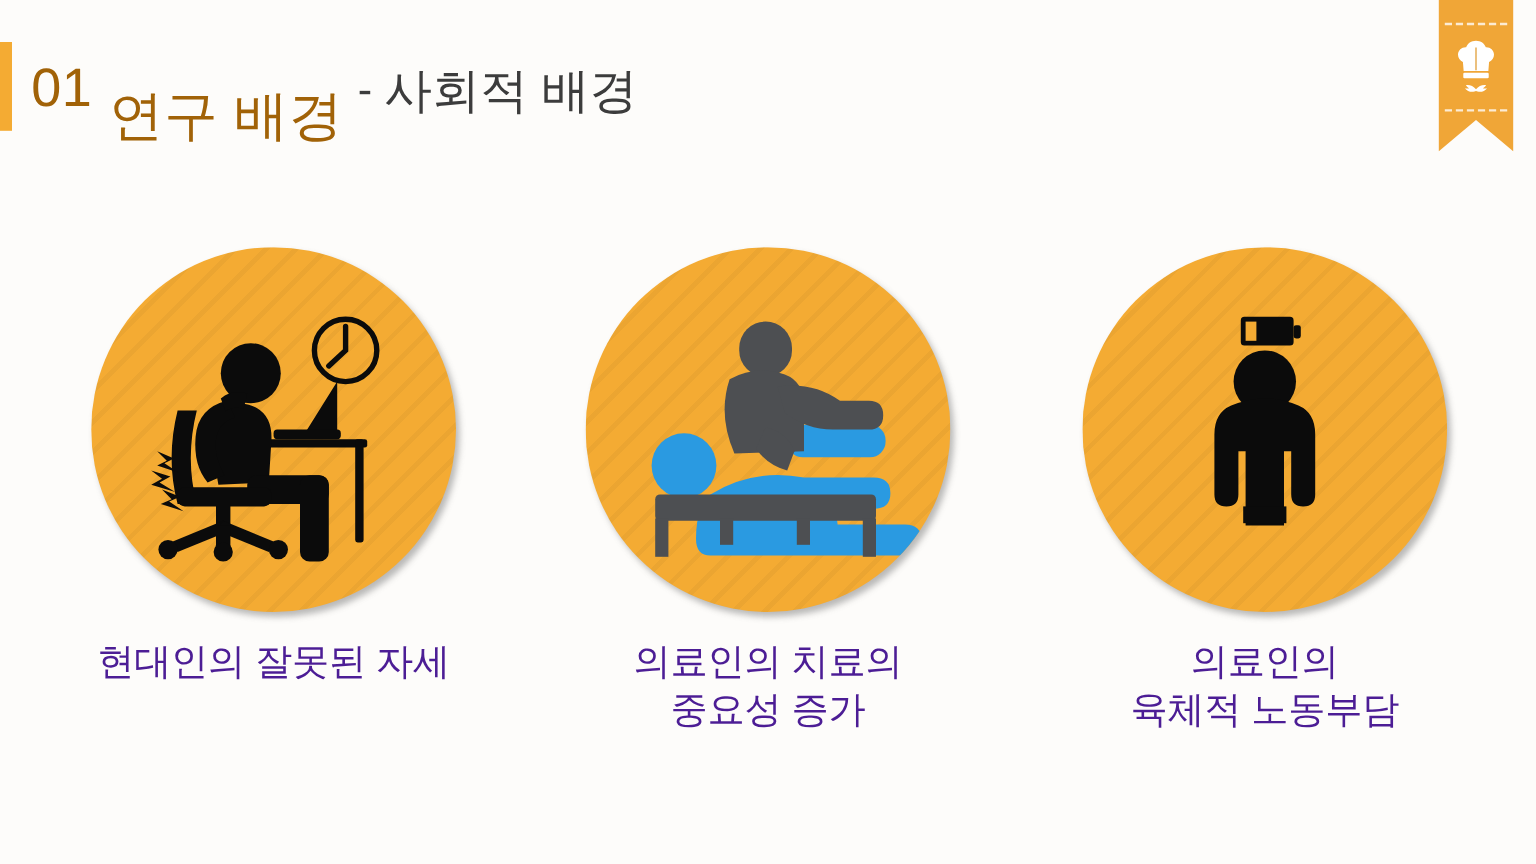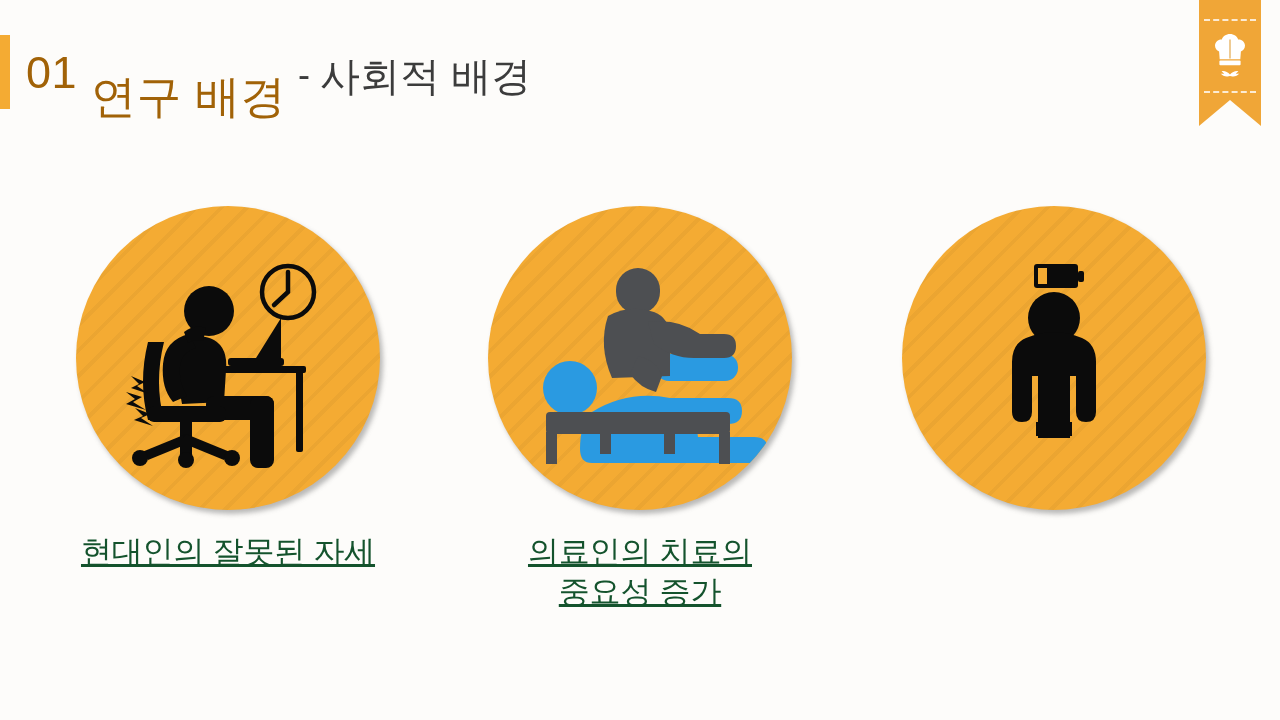--- a/index.html
+++ b/index.html
@@ -130,25 +130,24 @@
   }
   #circle-1 { left: 76px;  top: 206px; }
   #circle-2 { left: 488px; top: 206px; }
   #circle-3 { left: 902px; top: 206px; }
 
   
   .caption {
     position: absolute;
     top: 532px;
     text-align: center;
-    color: #14532d;
+    color: #4c1d95;
     font-size: 31px;
     line-height: 1.28;
     letter-spacing: -0.2px;
-    text-decoration: underline;
   }
   .caption .line { display: block; white-space: nowrap; }
   #caption-1 { left: 18px;  width: 420px; }
   #caption-2 { left: 470px; width: 340px; }
   #caption-3 { left: 884px; width: 340px; }
 </style>
 </head>
 <body>
 
 <div class="slide">
@@ -266,14 +265,18 @@
     </svg>
   </div>
 
   <div class="caption" id="caption-1">
     <span class="line">현대인의 잘못된 자세</span>
   </div>
   <div class="caption" id="caption-2">
     <span class="line">의료인의 치료의</span>
     <span class="line">중요성 증가</span>
   </div>
+  <div class="caption" id="caption-3">
+    <span class="line">의료인의</span>
+    <span class="line">육체적 노동부담</span>
+  </div>
 
 </div>
 
 </body></html>

